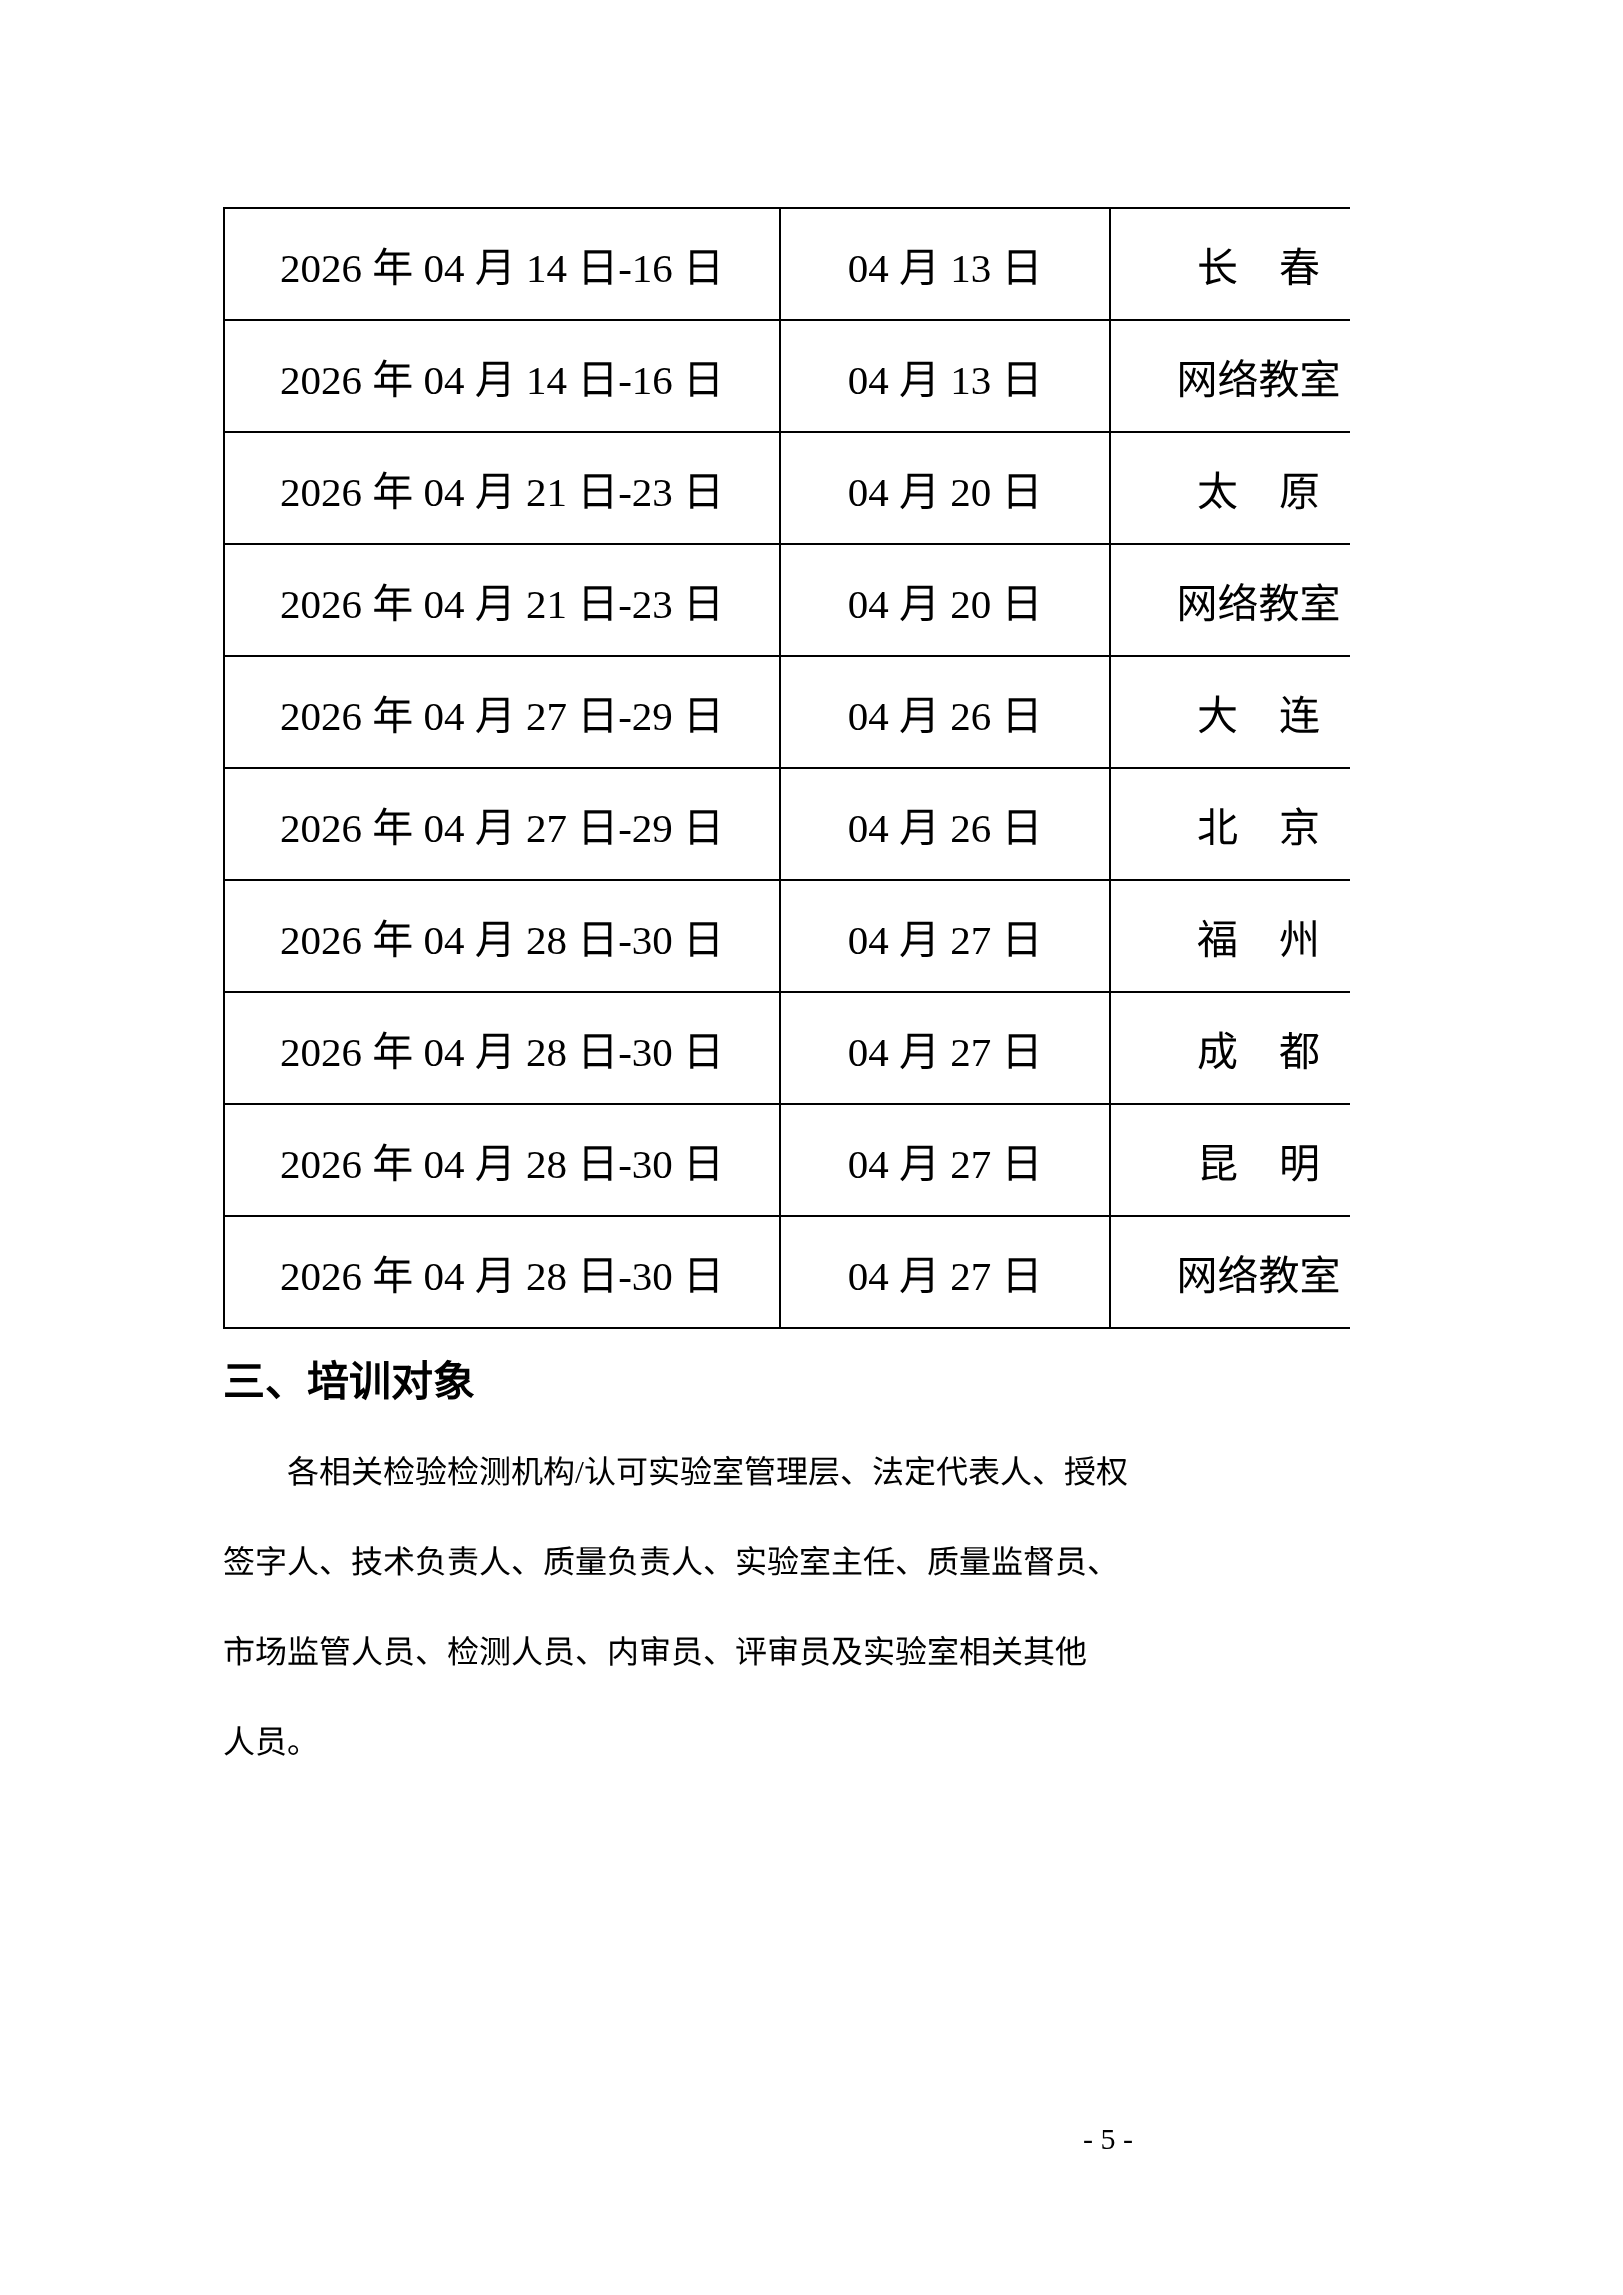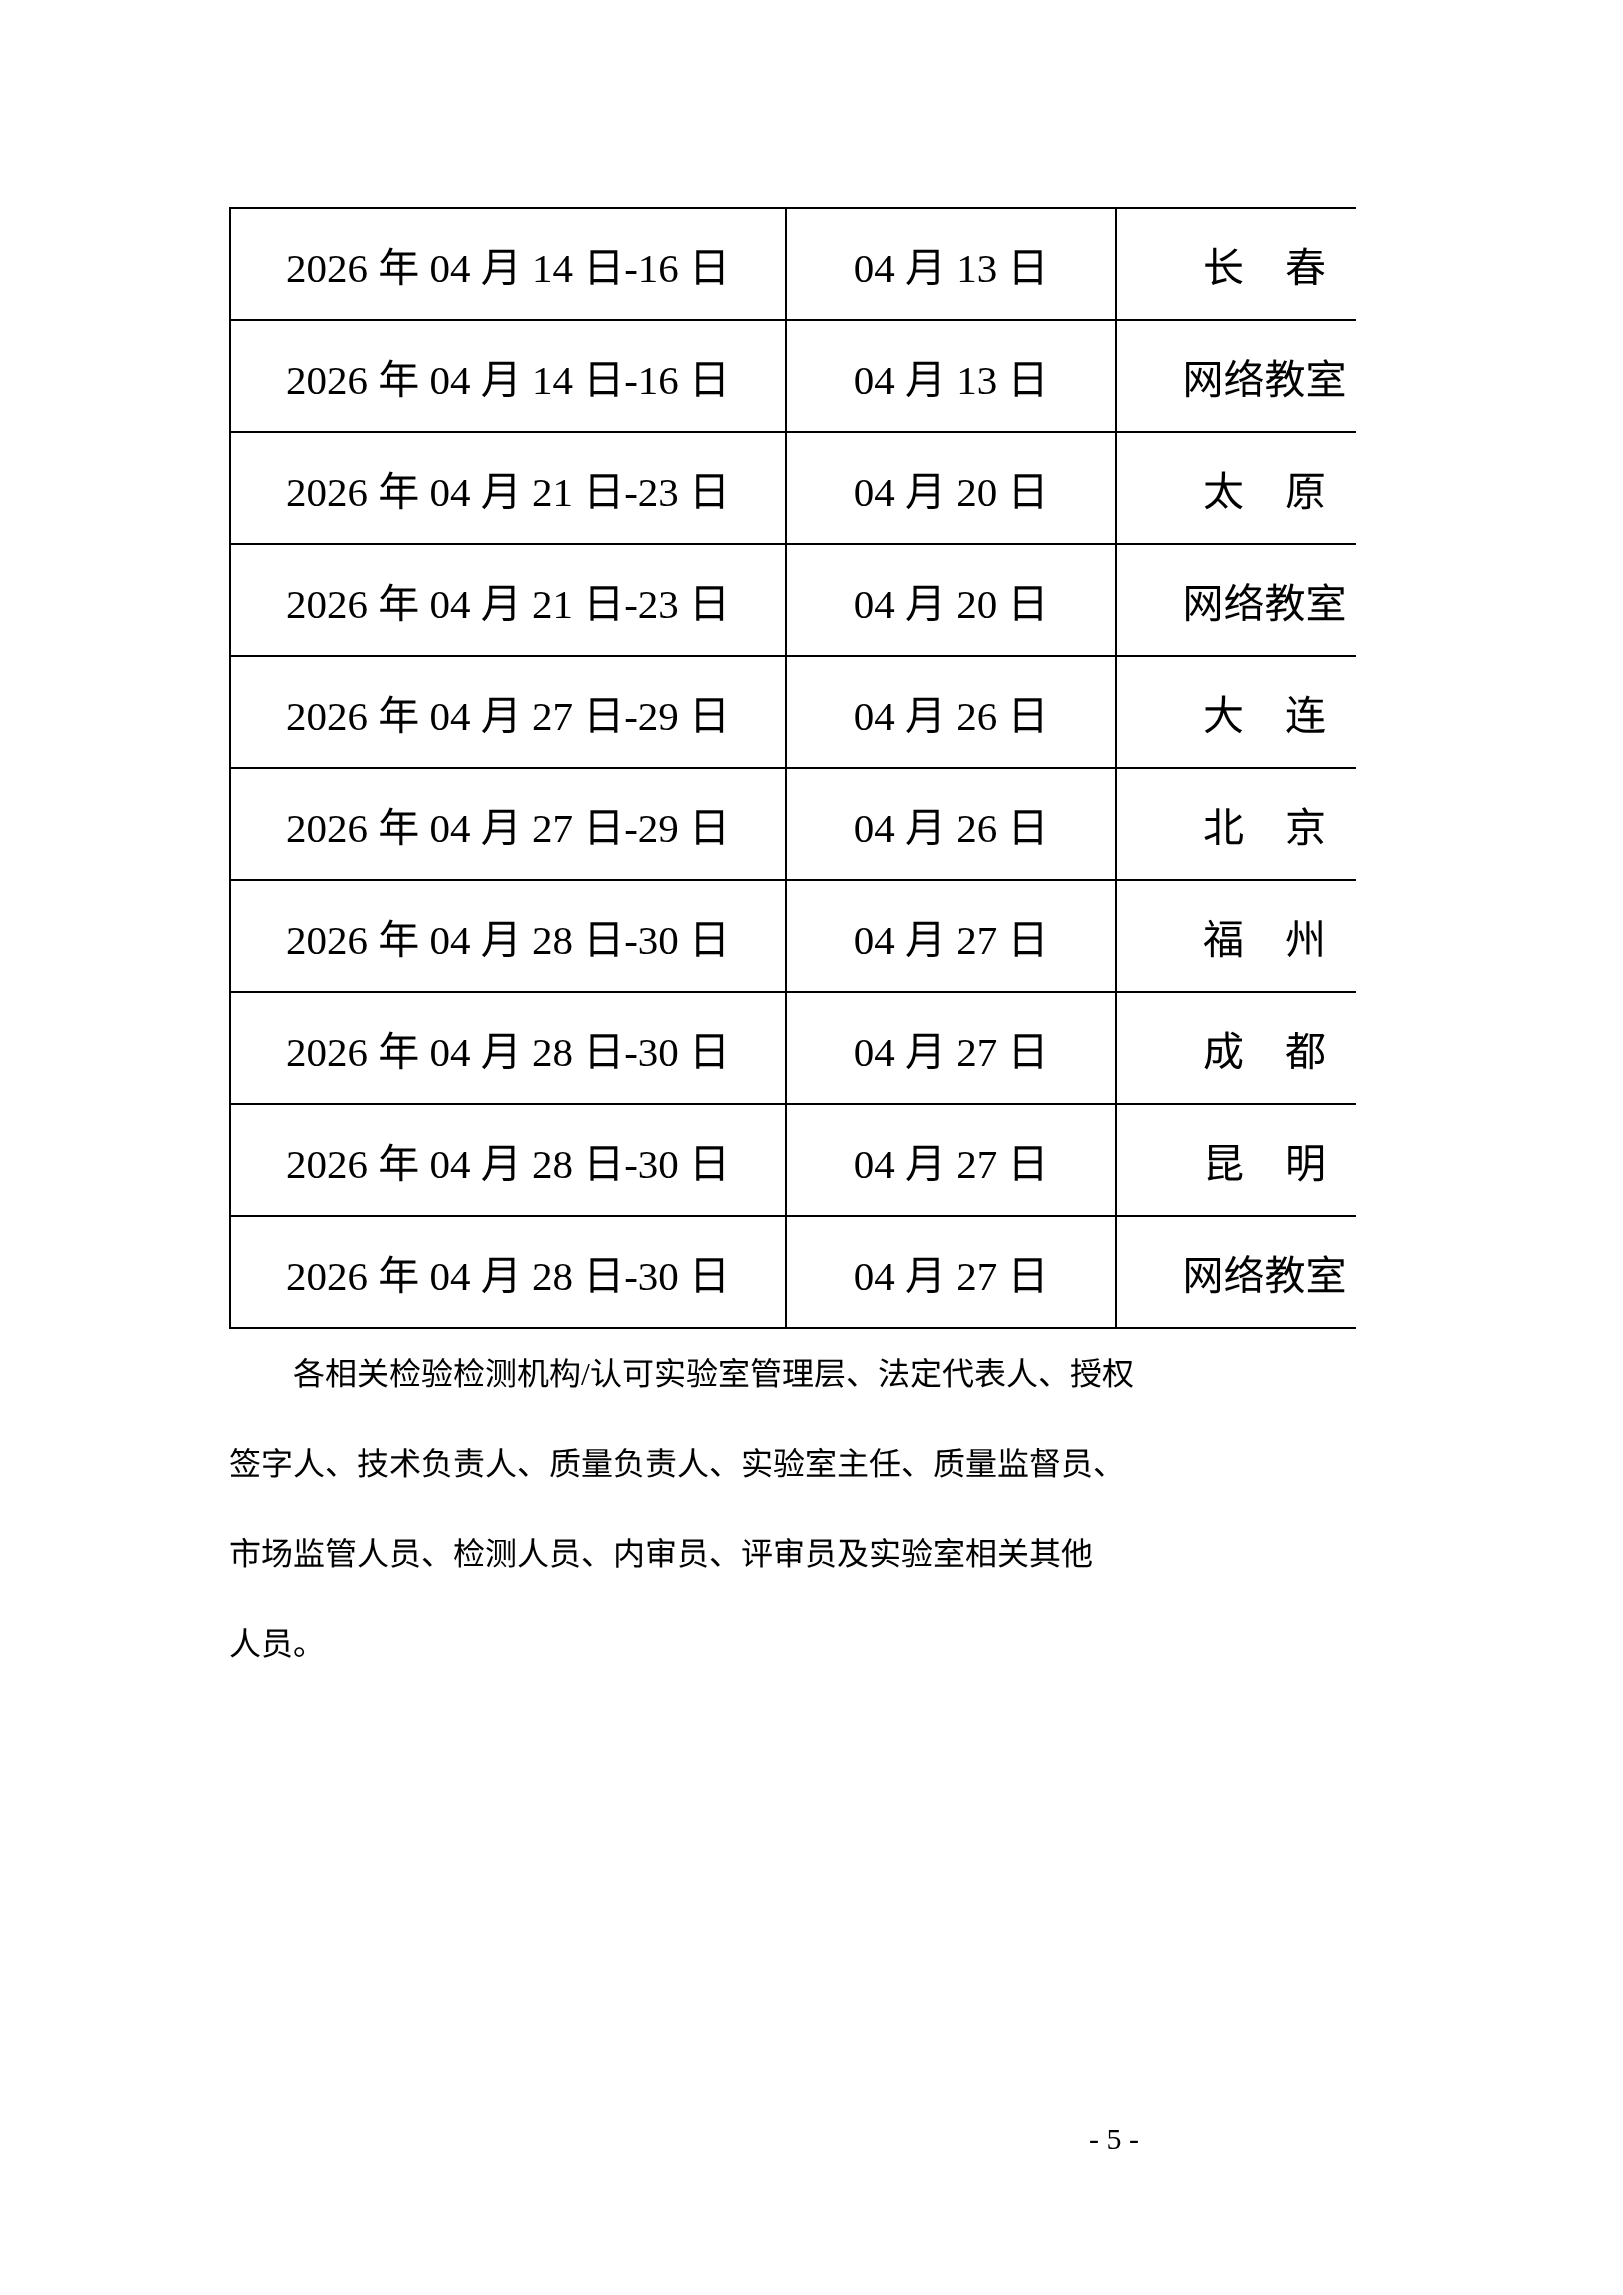--- a/index.html
+++ b/index.html
@@ -9,21 +9,20 @@
     background: #ffffff;
   }
   .page {
     position: relative;
     width: 1350px;
     height: 2295px;
     background: #ffffff;
     color: #000000;
     font-family: "Liberation Serif", "DejaVu Serif", serif;
     overflow: hidden;
-    margin-left: 6px;
   }
   .content {
     position: absolute;
     left: 223px;
     top: 207px;
     width: 1185px;
   }
   table.schedule {
     width: 100%;
     border-collapse: collapse;
@@ -127,20 +126,21 @@
           <td>昆　明</td>
         </tr>
         <tr>
           <td>2026 年 04 月 28 日-30 日</td>
           <td>04 月 27 日</td>
           <td>网络教室</td>
         </tr>
       </tbody>
     </table>
 
+    <h2 class="sec-heading">三、培训对象</h2>
 
     <p class="para">各相关检验检测机构/认可实验室管理层、法定代表人、授权
 签字人、技术负责人、质量负责人、实验室主任、质量监督员、
 市场监管人员、检测人员、内审员、评审员及实验室相关其他
 人员。</p>
 
 
 
   </div>
 

